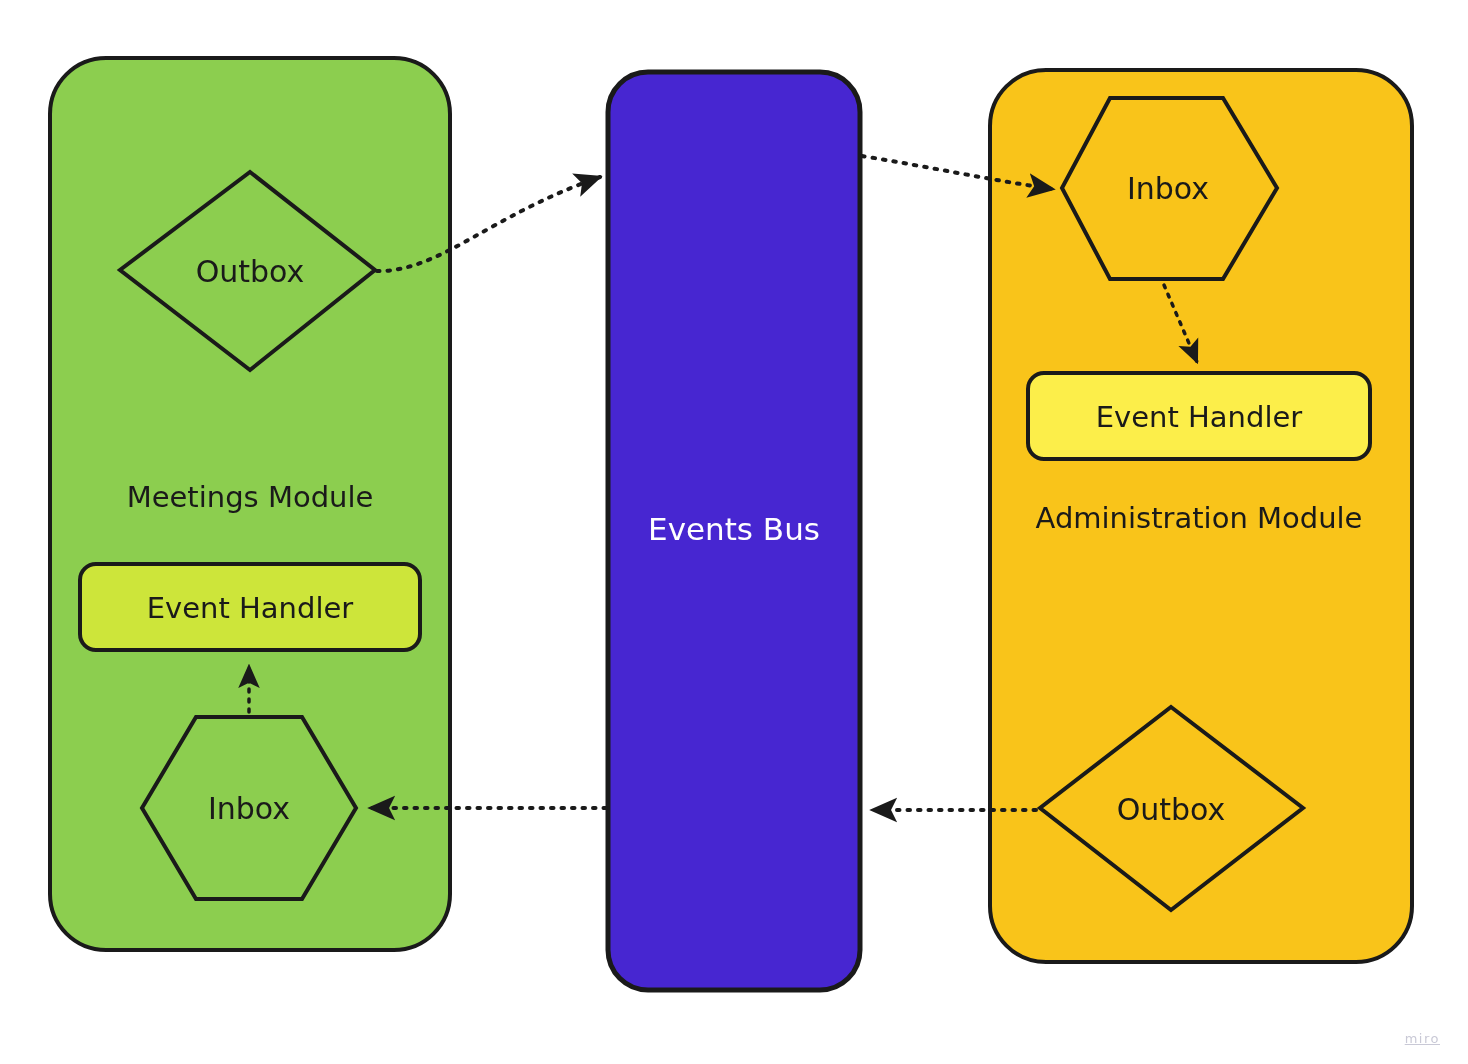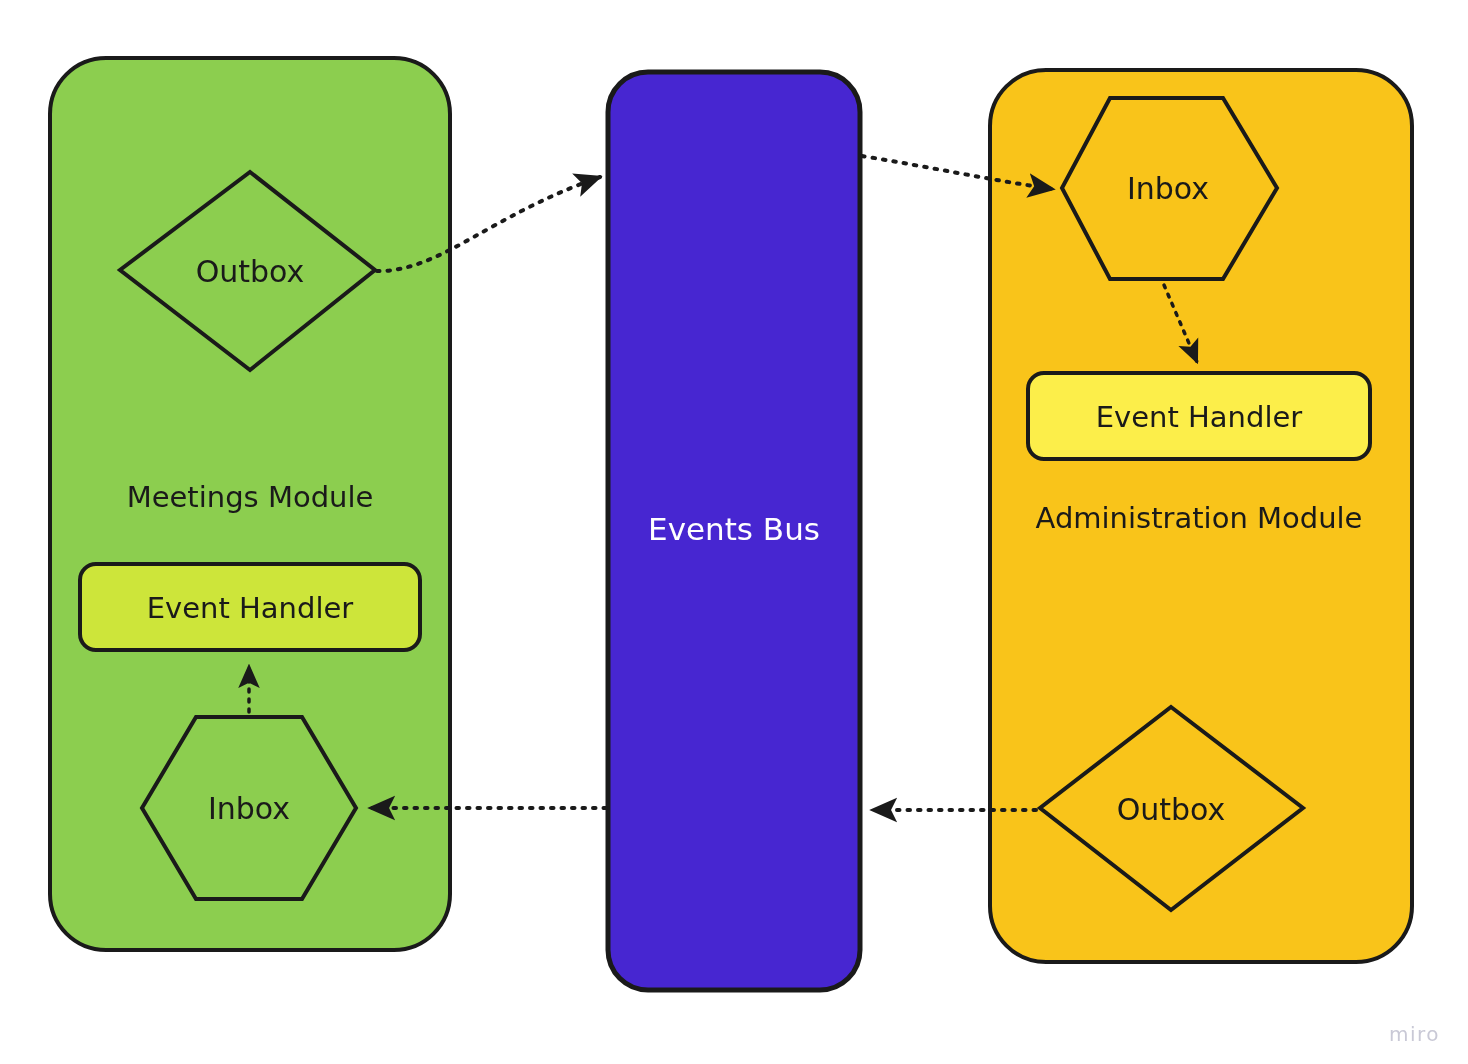--- a/index.html
+++ b/index.html
@@ -27,24 +27,25 @@
   }
   .shape-label {
     font-family: "DejaVu Sans", "Liberation Sans", sans-serif;
     fill: #1a1a1a;
   }
   .watermark {
     position: absolute;
     right: 28px;
     bottom: 18px;
     font-family: "DejaVu Sans", "Liberation Sans", sans-serif;
-    font-size: 20px;
+    font-size: 13px;
     letter-spacing: 1.5px;
     color: #c9c9d6;
     user-select: none;
+    text-decoration: underline;
   }
 </style>
 </head>
 <body>
 
 <div id="canvas">
 
   <svg id="diagram-svg" viewBox="0 0 1468 1064" xmlns="http://www.w3.org/2000/svg">
 
     <defs>

